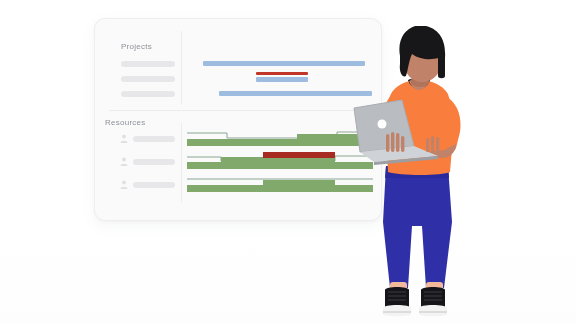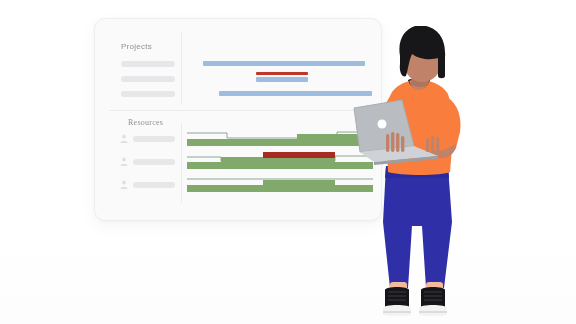--- a/index.html
+++ b/index.html
@@ -24,21 +24,21 @@
     border:1px solid #eeeef0;
     border-radius:11px;
     box-shadow:0 5px 14px rgba(120,125,140,.07), 0 1px 3px rgba(120,125,140,.05);
     overflow:hidden;
   }
   .section-title{
     position:absolute;font-size:8px;color:#8e9197;letter-spacing:.25px;
     white-space:nowrap;
   }
   .title-projects{left:26px;top:23px;}
-  .title-resources{left:33px;top:99px;font-family:Liberation Serif, serif;}
+  .title-resources{left:10px;top:99px;}
 
   
   .vdiv{position:absolute;width:1px;background:#ececee;}
   .vdiv-top{left:86px;top:12px;height:74px;}
   .vdiv-bot{left:86px;top:104px;height:80px;}
   
   .hdiv{position:absolute;left:14px;top:91px;width:258px;height:1px;background:#ececee;}
 
   
   .ph{position:absolute;background:#e7e7e9;border-radius:3px;height:6px;}

